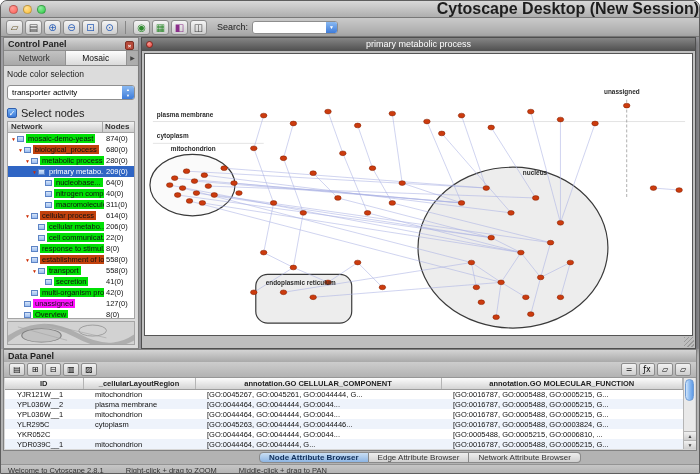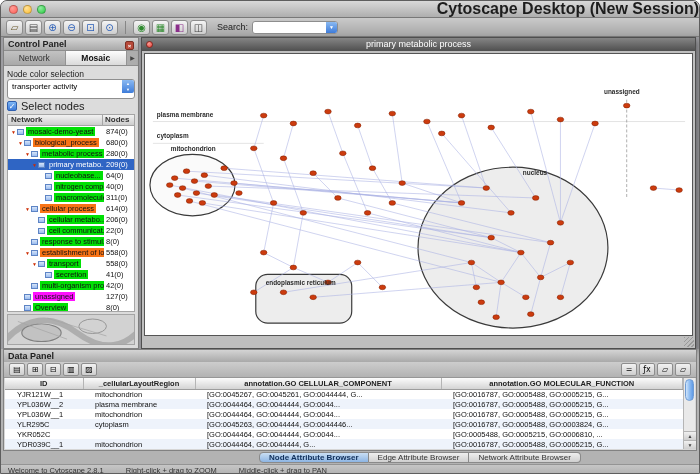--- a/index.html
+++ b/index.html
@@ -41,25 +41,25 @@
   .control-panel { position:absolute; top:36px; left:2px; width:136px; height:312px;
                    background:#dcdcdc; border:1px solid #828282; display:flex; flex-direction:column; }
   .panel-titlebar { height:13px; background:linear-gradient(#d4d4d4,#a9a9a9); border-bottom:1px solid #8d8d8d;
                     font-size:9px; font-weight:bold; color:#222; padding:0 4px; line-height:12px;
                     display:flex; align-items:flex-end; flex:none; }
   .panel-close { margin-left:auto; width:9px; height:9px; background:#b84a3a; border:1px solid #7c2f24;
                  color:#fff; font-size:6px; line-height:8px; text-align:center; border-radius:2px; }
   .cp-tabs { height:15px; display:flex; background:#adadad; border-bottom:1px solid #8d8d8d; flex:none; }
   .cp-tab { flex:1; font-size:8.5px; text-align:center; line-height:14px; color:#333;
             border-right:1px solid #949494; background:linear-gradient(#c2c2c2,#a9a9a9); }
-  .cp-tab.active { background:linear-gradient(#fdfdfd,#dadada); font-weight:bold; color:#111; }
+  .cp-tab.active { background:linear-gradient(#fdfdfd,#dadada); font-weight:normal; color:#111; }
   .cp-tab-arrow { width:11px; font-size:6px; line-height:14px; text-align:center; color:#444; }
   .cp-body { flex:1; display:flex; flex-direction:column; padding:3px; min-height:0; }
   .cp-label { font-size:8.5px; color:#222; height:10px; flex:none; }
-  .aqua-combo { height:20px; margin:0 0; background:#fff; border:1px solid #8f8f8f; border-radius:3px;
+  .aqua-combo { height:15px; margin:6px 0; background:#fff; border:1px solid #8f8f8f; border-radius:3px;
                 font-size:8px; line-height:13px; padding-left:4px; position:relative; flex:none; }
   .combo-arrows { position:absolute; right:0; top:0; width:12px; height:13px;
                   background:linear-gradient(#8ab9f2,#3e7cd9); border-radius:0 2px 2px 0; color:#fff;
                   font-size:4px; line-height:6px; text-align:center; padding-top:1px; }
   .checkbox-row { height:12px; display:flex; align-items:center; gap:4px; margin:1px 0 2px 0; flex:none; }
   .checkbox { width:10px; height:10px; border-radius:2px; border:1px solid #2f5fae;
               background:linear-gradient(#7db6f5,#3d7bd9); color:#fff; font-size:8px; line-height:9px;
               text-align:center; }
   .checkbox-row .cb-label { font-size:11px; color:#222; }
   .tree-header { height:11px; display:flex; font-size:8px; font-weight:bold; color:#333;
@@ -67,21 +67,21 @@
   .th-net { flex:1; padding-left:3px; line-height:10px; }
   .th-nodes { width:32px; border-left:1px solid #a5a5a5; padding-left:2px; line-height:10px; }
   .tree { background:#fff; border:1px solid #a5a5a5; height:187px; overflow:hidden; flex:none; }
   .tree-row { display:flex; align-items:center; height:11px; font-size:7.5px; color:#111; white-space:nowrap; }
   .tree-row.sel { background:#2f65c4; color:#fff; }
   .tri { width:7px; flex:none; font-size:5px; color:#cc2a00; text-align:center; }
   .node-ico { width:7px; height:6px; flex:none; background:linear-gradient(#d5e4f8,#9cbdf0);
               border:1px solid #5d84c5; margin-right:2px; }
   .tree-label { padding:0 2px; flex:0 1 auto; min-width:0; overflow:hidden; }
   .chip-green { background:#00e004;text-align:right; }
-  .chip-red { background:#f97316; }
+  .chip-red { background:#c2410c; }
   .chip-magenta { background:#ff10ff; }
   .tree-row.sel .tree-label { background:transparent; }
   .tree-nodes { width:30px; flex:none; margin-left:auto; padding-left:2px; }
   .overview-thumb { flex:1; margin-top:2px; background:#d2d2d2; border:1px solid #a5a5a5; overflow:hidden; position:relative; }
   .overview-thumb svg { width:100%; height:100%; display:block; }
 
   
   .network-window { position:absolute; top:36px; left:140px; right:3px; height:312px;
                     border:1px solid #4f4f4f; box-shadow:2px 3px 6px rgba(0,0,0,.35); background:#bfbfbf; }
   .nw-titlebar { height:13px; background:linear-gradient(#858585,#4f4f4f); color:#fff;

